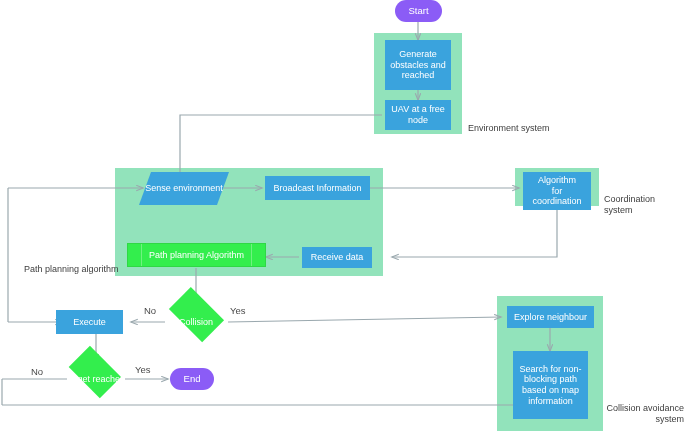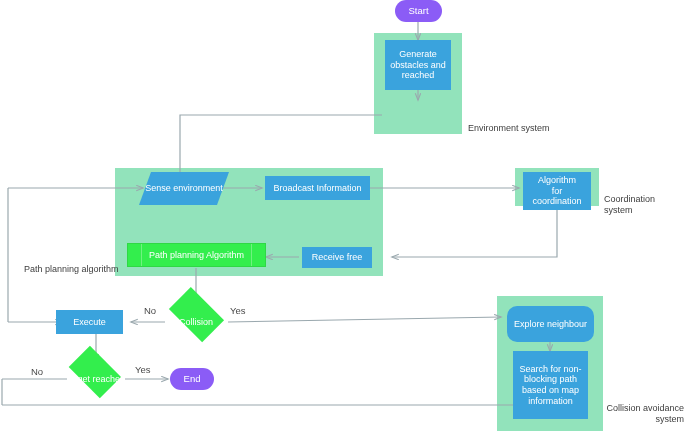--- a/index.html
+++ b/index.html
@@ -89,36 +89,39 @@
   </svg>
 
   <div class="node termin" style="left:395px;top:0px;width:47px;height:22px;font-size:9.5px;">
     <span>Start</span>
   </div>
 
   <div class="node proc" style="left:385px;top:40px;width:66px;height:50px;font-size:9px;padding:2px;">
     <span>Generate obstacles and reached</span>
   </div>
 
+  <div class="node proc" style="left:385px;top:100px;width:66px;height:30px;font-size:9px;padding:2px;">
+    <span>UAV at a free node</span>
+  </div>
 
   <div class="node para" style="left:145px;top:172px;width:78px;height:33px;font-size:9px;">
     <div class="para-bg"></div>
     <span class="para-label">Sense environment</span>
   </div>
 
   <div class="node proc" style="left:265px;top:176px;width:105px;height:24px;font-size:9px;">
     <span>Broadcast Information</span>
   </div>
 
   <div class="node proc" style="left:523px;top:172px;width:68px;height:30px;font-size:9px;padding:19px;">
     <span>Algorithm for coordination</span>
   </div>
 
   <div class="node proc" style="left:302px;top:247px;width:70px;height:21px;font-size:9px;">
-    <span>Receive free</span>
+    <span>Receive data</span>
   </div>
 
   <div class="node predef" style="left:127px;top:243px;width:139px;height:24px;font-size:9px;">
     <div class="pp-inner"></div>
     <span class="pp-label">Path planning Algorithm</span>
   </div>
 
   <div class="node diamond" style="left:163px;top:300px;width:66px;height:44px;font-size:9px;">
     <div class="dia-bg"></div>
     <span class="dia-label">Collision</span>
@@ -130,21 +133,21 @@
 
   <div class="node diamond" style="left:64px;top:358px;width:62px;height:42px;font-size:9px;">
     <div class="dia-bg"></div>
     <span class="dia-label">Target reached</span>
   </div>
 
   <div class="node termin" style="left:170px;top:368px;width:44px;height:22px;font-size:9.5px;">
     <span>End</span>
   </div>
 
-  <div class="node proc" style="left:507px;top:306px;width:87px;height:36px;font-size:9px;border-radius:10px;">
+  <div class="node proc" style="left:507px;top:306px;width:87px;height:22px;font-size:9px;">
     <span>Explore neighbour</span>
   </div>
 
   <div class="node proc" style="left:513px;top:351px;width:75px;height:68px;font-size:9px;padding:2px;">
     <span>Search for non-blocking path based on map information</span>
   </div>
 
   <div class="edge-label" style="left:144px;top:305px;">No</div>
   <div class="edge-label" style="left:230px;top:305px;">Yes</div>
   <div class="edge-label" style="left:31px;top:366px;">No</div>

